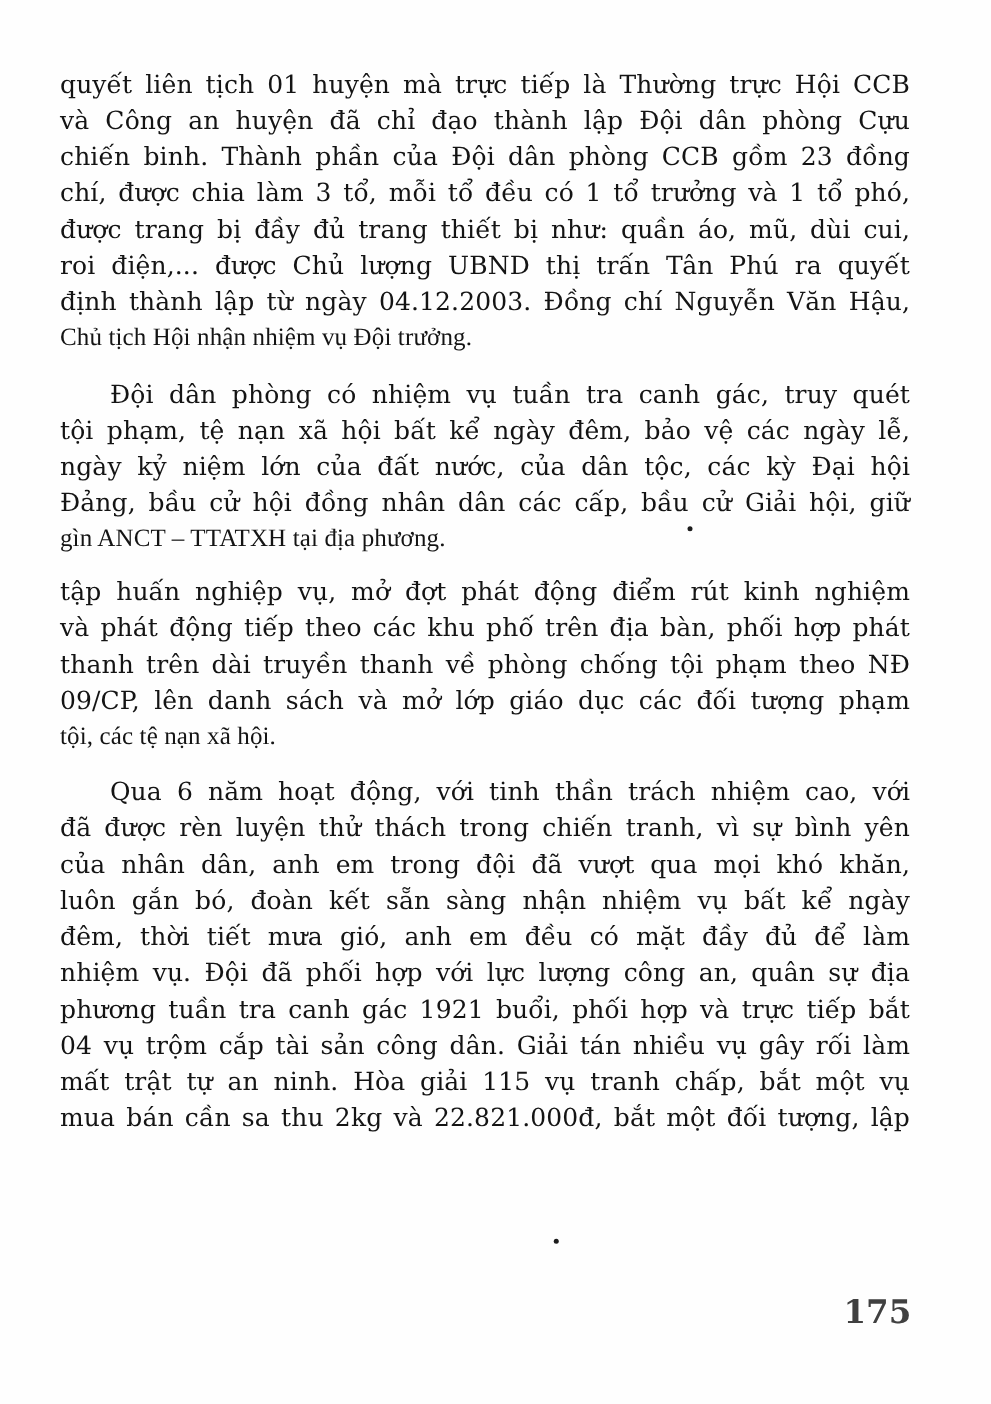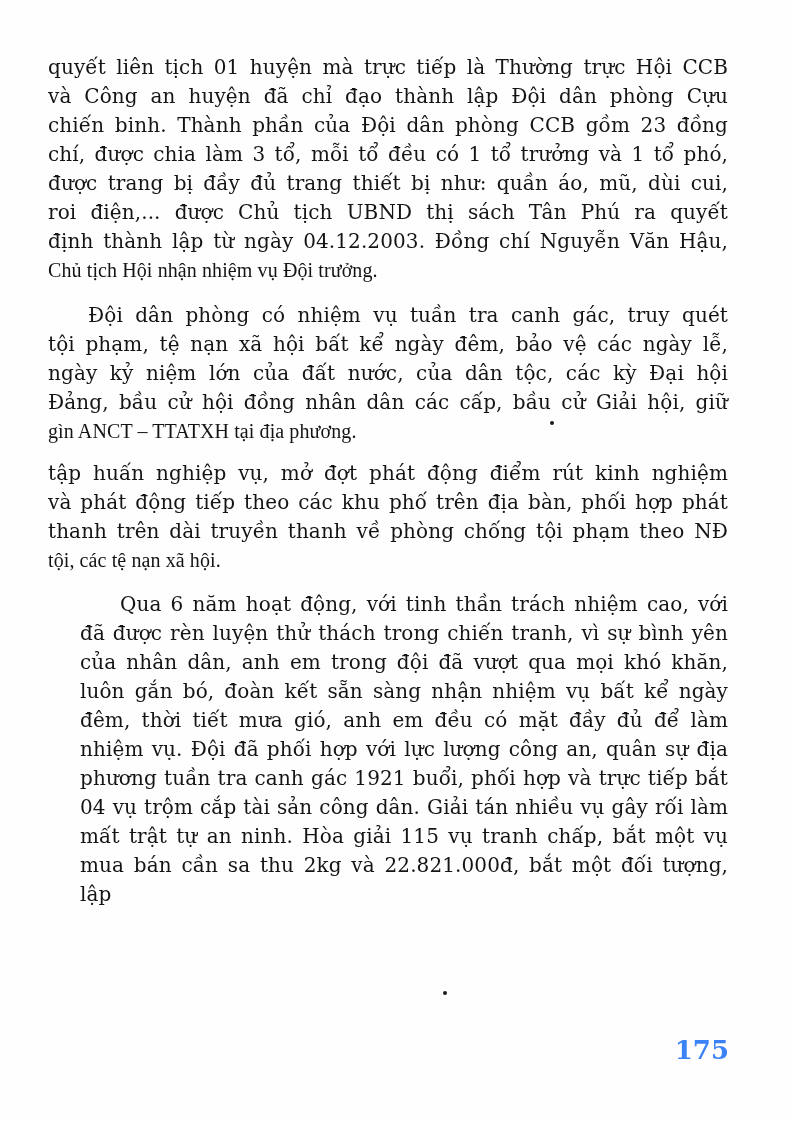--- a/index.html
+++ b/index.html
@@ -14,38 +14,38 @@
   }
   .content {
     position: absolute;
     left: 48px;
     top: 53px;
     width: 680px;
   }
   .paragraph { margin: 0; padding: 0; }
   .p-gap-1 { margin-top: 16px; }
   .p-gap-2 { margin-top: 13px; }
-  .p-gap-3 { margin-top: 15px; margin-left: 32px; }
+  .p-gap-3 { margin-top: 15px; }
   .line {
     font-size: 20px;
     line-height: 29px;
     height: 29px;
     text-align: justify;
     text-align-last: justify;
     letter-spacing: 0.1px;
   }
   .line.endline { text-align-last: left; font-family: Liberation Serif, serif; }
   .line.first { text-indent: 40px; }
   .page-number {
     position: absolute;
     top: 1035px;
     right: 64px;
     font-size: 26px;
     font-weight: bold;
-    color: #3b82f6;
+    color: #404040;
   }
   .speck {
     position: absolute;
     width: 4px;
     height: 4px;
     border-radius: 50%;
     background: #1c1c1c;
   }
   .speck-1 { left: 550px; top: 421px; }
   .speck-2 { left: 443px; top: 991px; }
@@ -55,37 +55,38 @@
 
 <div class="page">
   <div class="content">
 
     <div class="paragraph">
       <div class="line">quyết liên tịch 01 huyện mà trực tiếp là Thường trực Hội CCB</div>
       <div class="line">và Công an huyện đã chỉ đạo thành lập Đội dân phòng Cựu</div>
       <div class="line">chiến binh. Thành phần của Đội dân phòng CCB gồm 23 đồng</div>
       <div class="line">chí, được chia làm 3 tổ, mỗi tổ đều có 1 tổ trưởng và 1 tổ phó,</div>
       <div class="line">được trang bị đầy đủ trang thiết bị như: quần áo, mũ, dùi cui,</div>
-      <div class="line">roi điện,... được Chủ tịch UBND thị sách Tân Phú ra quyết</div>
+      <div class="line">roi điện,... được Chủ lượng UBND thị trấn Tân Phú ra quyết</div>
       <div class="line">định thành lập từ ngày 04.12.2003. Đồng chí Nguyễn Văn Hậu,</div>
       <div class="line endline">Chủ tịch Hội nhận nhiệm vụ Đội trưởng.</div>
     </div>
 
     <div class="paragraph p-gap-1">
       <div class="line first">Đội dân phòng có nhiệm vụ tuần tra canh gác, truy quét</div>
       <div class="line">tội phạm, tệ nạn xã hội bất kể ngày đêm, bảo vệ các ngày lễ,</div>
       <div class="line">ngày kỷ niệm lớn của đất nước, của dân tộc, các kỳ Đại hội</div>
       <div class="line">Đảng, bầu cử hội đồng nhân dân các cấp, bầu cử Giải hội, giữ</div>
       <div class="line endline">gìn ANCT – TTATXH tại địa phương.</div>
     </div>
 
     <div class="paragraph p-gap-2">
       <div class="line">tập huấn nghiệp vụ, mở đợt phát động điểm rút kinh nghiệm</div>
       <div class="line">và phát động tiếp theo các khu phố trên địa bàn, phối hợp phát</div>
       <div class="line">thanh trên dài truyền thanh về phòng chống tội phạm theo NĐ</div>
+      <div class="line">09/CP, lên danh sách và mở lớp giáo dục các đối tượng phạm</div>
       <div class="line endline">tội, các tệ nạn xã hội.</div>
     </div>
 
     <div class="paragraph p-gap-3">
       <div class="line first">Qua 6 năm hoạt động, với tinh thần trách nhiệm cao, với</div>
       <div class="line">đã được rèn luyện thử thách trong chiến tranh, vì sự bình yên</div>
       <div class="line">của nhân dân, anh em trong đội đã vượt qua mọi khó khăn,</div>
       <div class="line">luôn gắn bó, đoàn kết sẵn sàng nhận nhiệm vụ bất kể ngày</div>
       <div class="line">đêm, thời tiết mưa gió, anh em đều có mặt đầy đủ để làm</div>
       <div class="line">nhiệm vụ. Đội đã phối hợp với lực lượng công an, quân sự địa</div>

